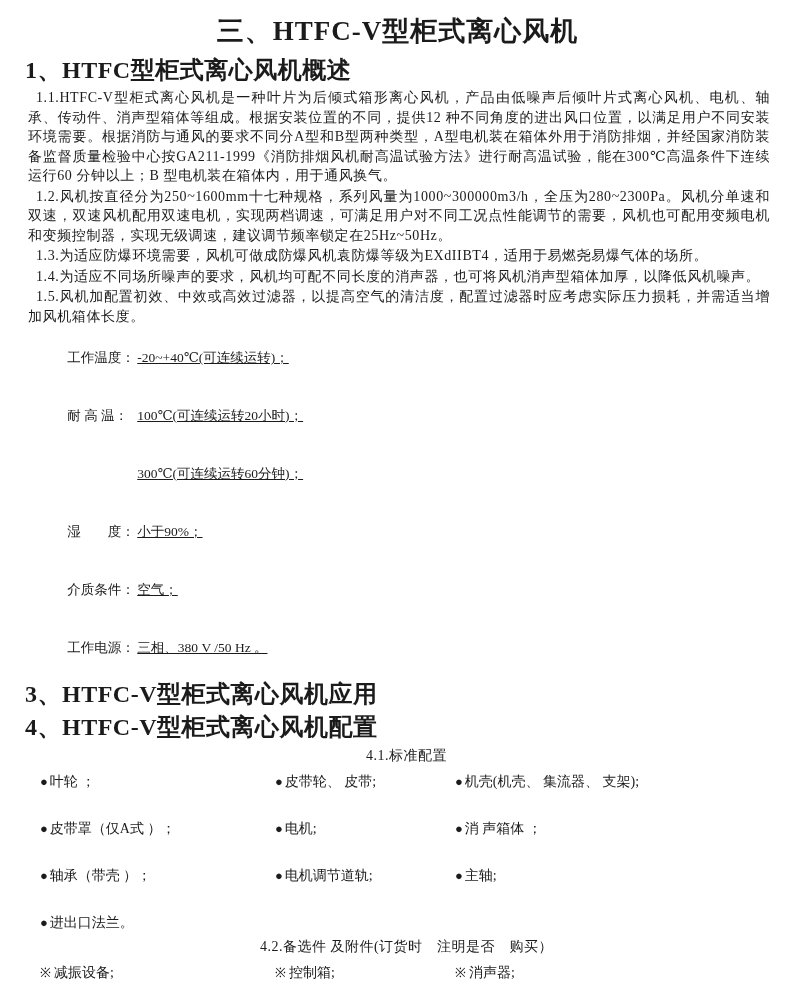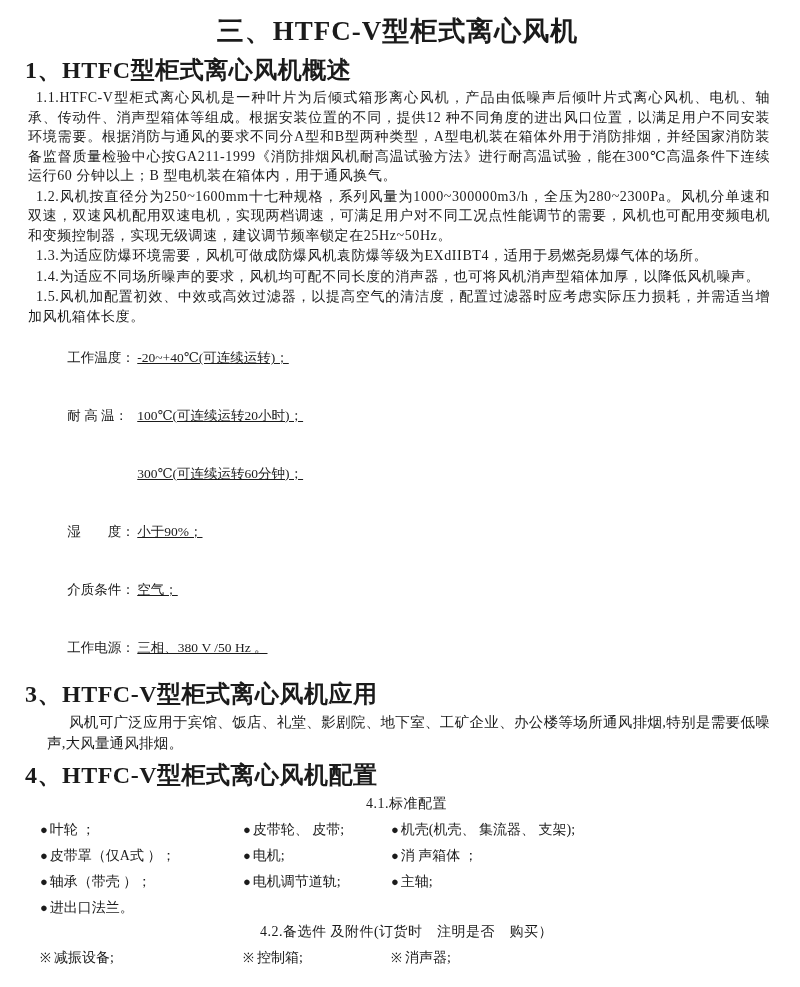--- a/index.html
+++ b/index.html
@@ -72,20 +72,21 @@
     letter-spacing: 0.5px;
     text-align: center;
   }
   .item-grid {
     display: grid;
     grid-template-columns: 203px 148px 1fr;
     row-gap: 11px;
     margin: 0 0 4px 15px;
     font-size: 14px;
     line-height: 15px;
+    gap: 32px;
   }
   .grid-item { white-space: nowrap; }
   .bullet-mark {
     font-size: 13px;
     margin-right: 2px;
   }
   .opt-mark {
     font-size: 13px;
     margin-right: 3px;
   }
@@ -119,21 +120,20 @@
     </div>
     <div class="cond-row">
       <span class="cond-label">介质条件：</span><span class="cond-value">空气；</span>
     </div>
     <div class="cond-row">
       <span class="cond-label">工作电源：</span><span class="cond-value">三相、380 V /50 Hz 。</span>
     </div>
   </div>
 
   <div class="sec-heading">3、HTFC-V型柜式离心风机应用</div>
-  <p class="indent-para">风机可广泛应用于宾馆、饭店、礼堂、影剧院、地下室、工矿企业、办公楼等场所通风排烟,特别是需要低噪声,大风量通风排烟。</p>
 
   <div class="sec-heading">4、HTFC-V型柜式离心风机配置</div>
   <div class="sub-label">4.1.标准配置</div>
   <div class="item-grid">
     <div class="grid-item"><span class="bullet-mark">●</span><span>叶轮 ；</span></div>
     <div class="grid-item"><span class="bullet-mark">●</span><span>皮带轮、 皮带;</span></div>
     <div class="grid-item"><span class="bullet-mark">●</span><span>机壳(机壳、 集流器、 支架);</span></div>
     <div class="grid-item"><span class="bullet-mark">●</span><span>皮带罩（仅A式 ）；</span></div>
     <div class="grid-item"><span class="bullet-mark">●</span><span>电机;</span></div>
     <div class="grid-item"><span class="bullet-mark">●</span><span>消 声箱体 ；</span></div>

